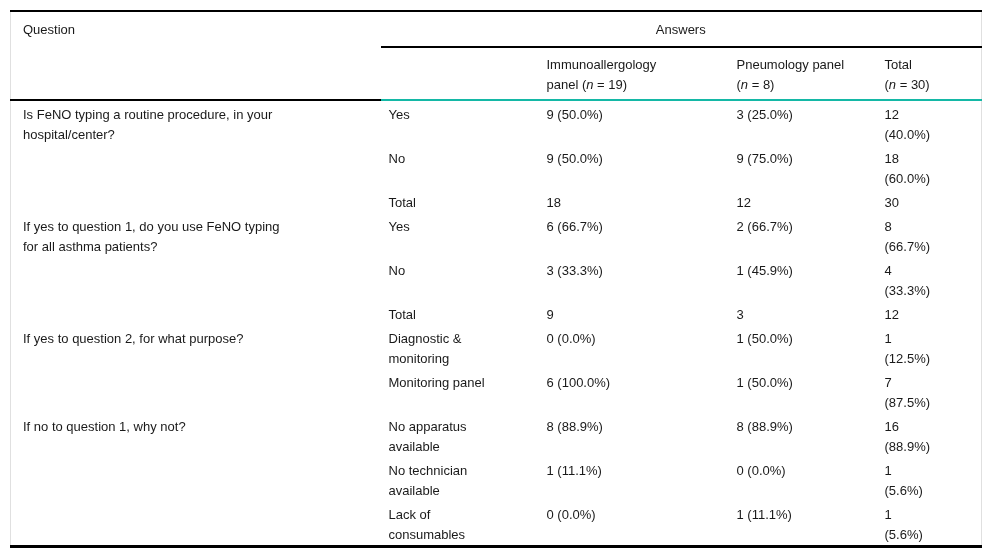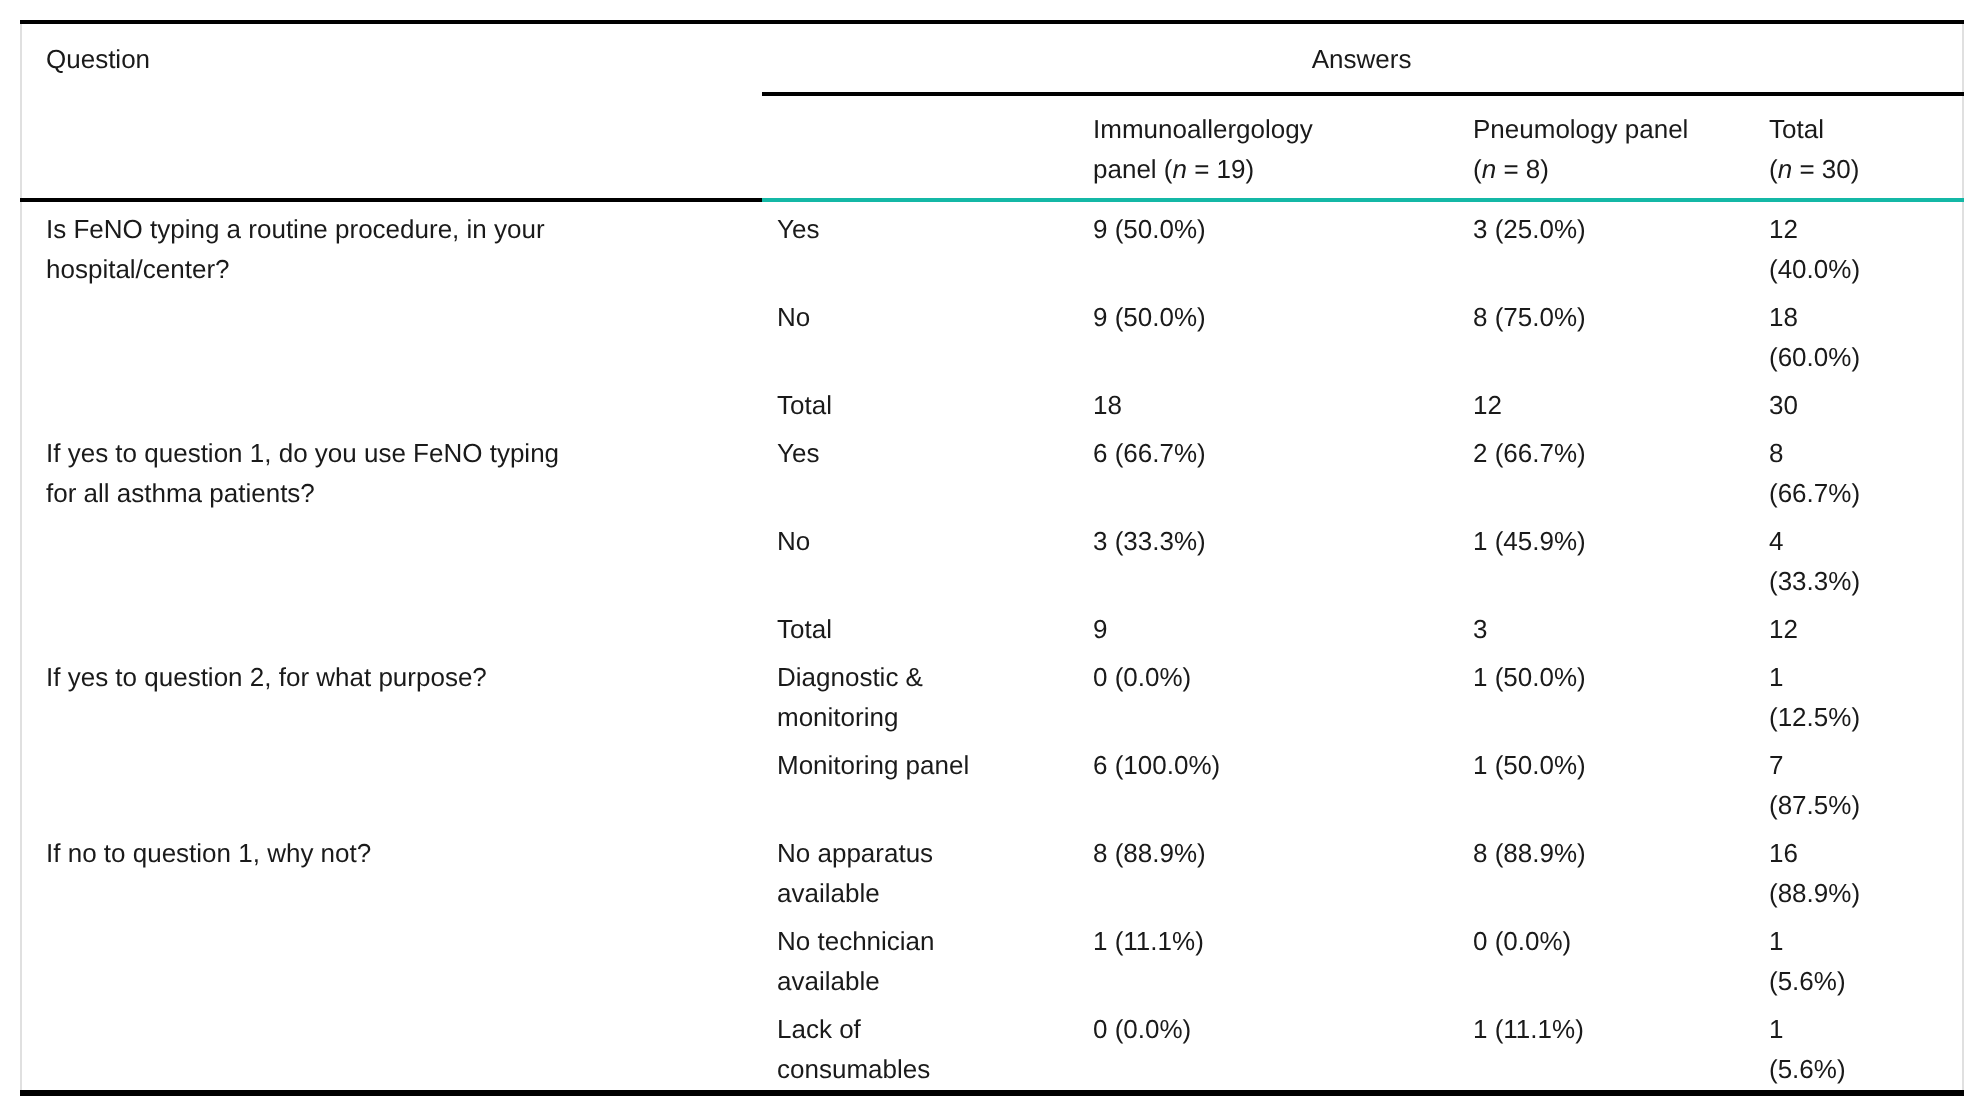--- a/index.html
+++ b/index.html
@@ -72,21 +72,21 @@
 hospital/center?</td>
         <td>Yes</td>
         <td>9 (50.0%)</td>
         <td>3 (25.0%)</td>
         <td>12
 (40.0%)</td>
       </tr>
       <tr>
         <td>No</td>
         <td>9 (50.0%)</td>
-        <td>8 (75.0%)</td>
+        <td>9 (75.0%)</td>
         <td>18
 (60.0%)</td>
       </tr>
       <tr>
         <td>Total</td>
         <td>18</td>
         <td>12</td>
         <td>30</td>
       </tr>
 

